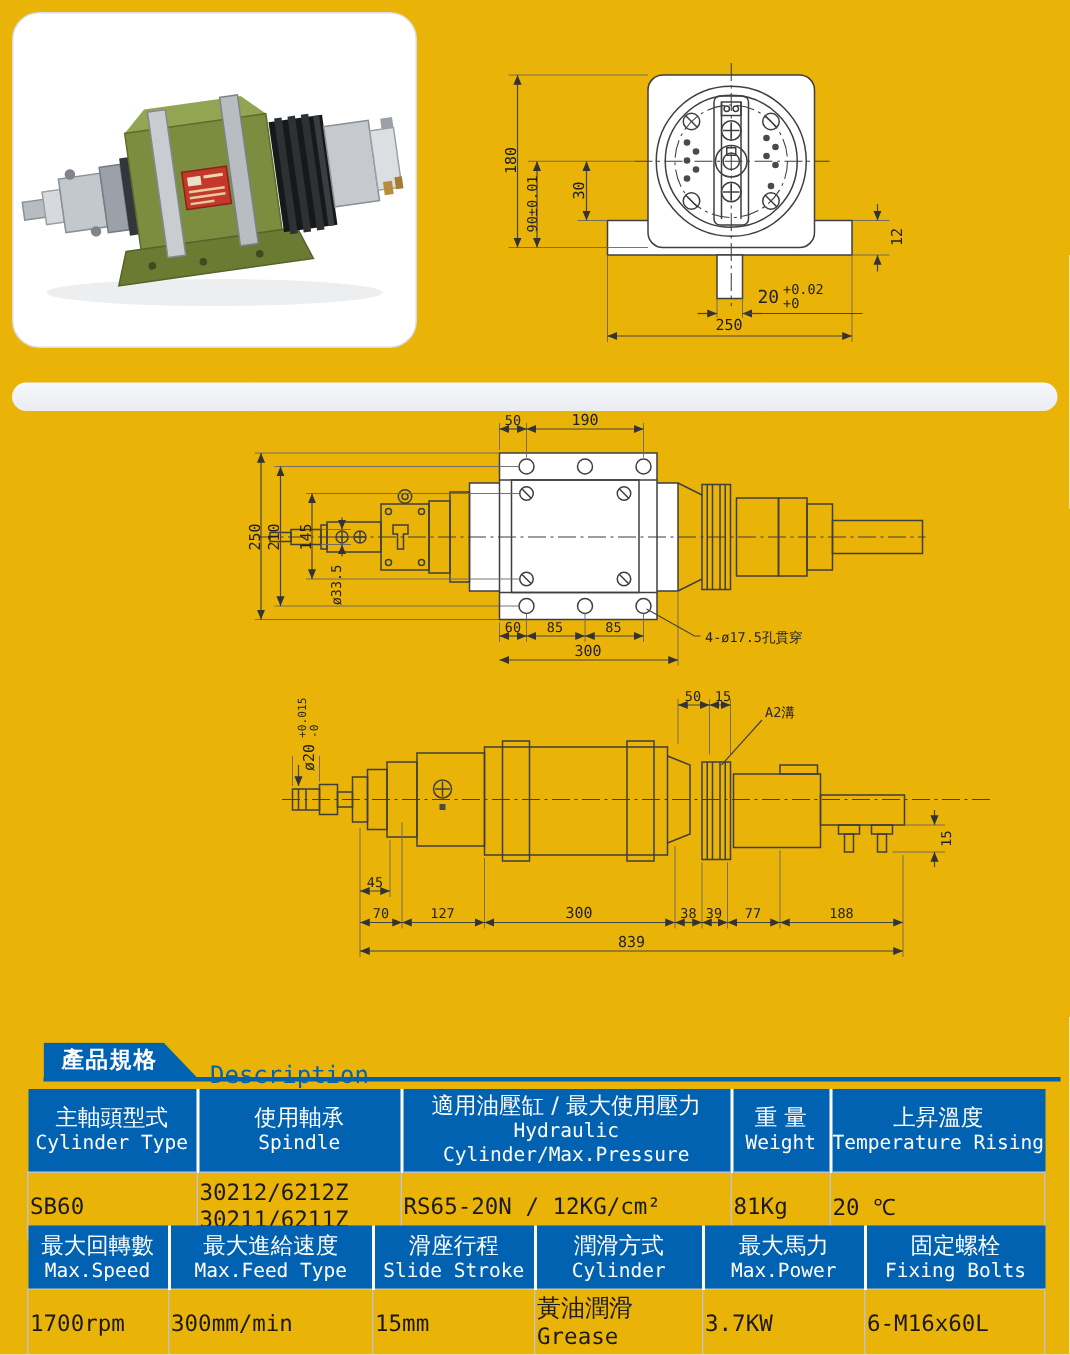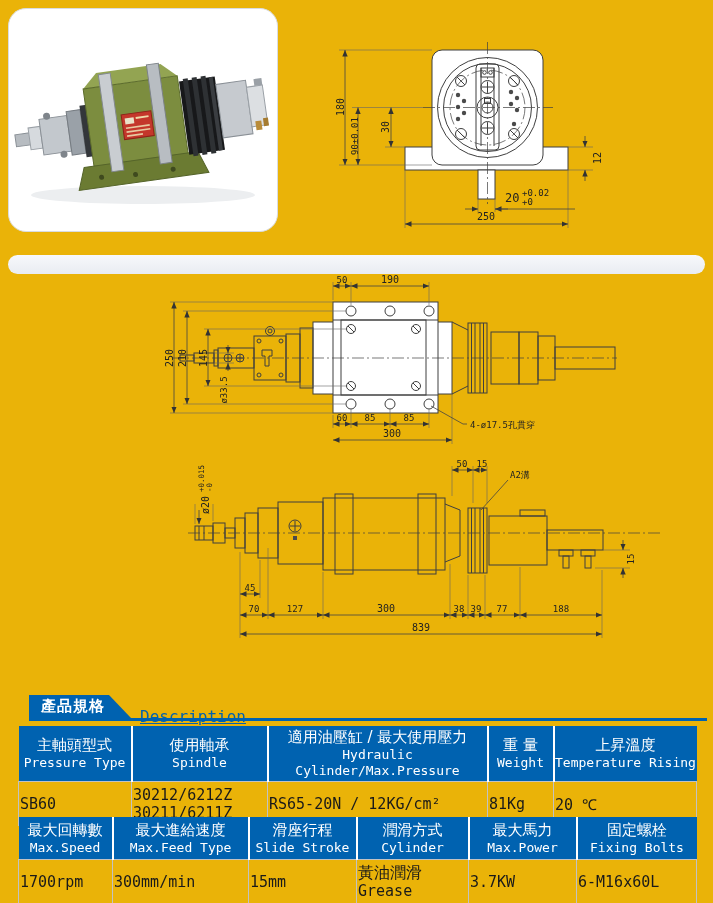--- a/index.html
+++ b/index.html
@@ -27,21 +27,21 @@
   svg .fdot { fill:#4a4a4a; stroke:none; }
   svg .dt { font-family:"DejaVu Sans Mono", monospace; font-size:10px; fill:#222; }
   svg .dtn { font-size:9px; }
 
   
   .sect-tab { position:absolute; left:29px; top:695px; width:102px; height:23px;
               background:#0062b0; clip-path:polygon(0 0, 80px 0, 102px 23px, 0 23px);
               color:#fff; font-size:15px; font-weight:bold; line-height:23px; padding-left:12px;
               box-sizing:border-box; letter-spacing:1px; }
   .sect-desc { position:absolute; left:140px; top:707px; color:#0062b0;
-               font-family:"DejaVu Sans Mono", monospace; font-size:16px;text-decoration:underline; }
+               font-family:"DejaVu Sans Mono", monospace; font-size:16px; }
   .sect-line { position:absolute; left:29px; top:718px; width:678px; height:3px; background:#0062b0; }
 
   
   table.spec { border-collapse:collapse; table-layout:fixed; position:absolute; left:18px; }
   table.t1 { top:726px; width:678px; }
   table.t2 { top:817px; width:678px; }
   table.spec th { background:#0062b0; color:#fff; font-weight:normal; text-align:center;
                   vertical-align:middle; border-right:2px solid #fff; padding:2px 0; }
   table.spec th:last-child { border-right:none; }
   table.t1 th { height:40px; }
@@ -389,21 +389,21 @@
       <col style="width:113px">
         <col style="width:136px">
         <col style="width:220px">
       <col style="width:66px">
         <col style="width:143px">
     </colgroup>
     <thead>
       <tr>
         <th>
           <div class="zh">主軸頭型式</div>
-          <div class="en">Pressure Type</div>
+          <div class="en">Cylinder Type</div>
         </th>
         <th>
           <div class="zh">使用軸承</div>
           <div class="en">Spindle</div>
         </th>
         <th>
           <div class="zh">適用油壓缸 / 最大使用壓力</div>
           <div class="en">Hydraulic Cylinder/Max.Pressure</div>
         </th>
         <th>

